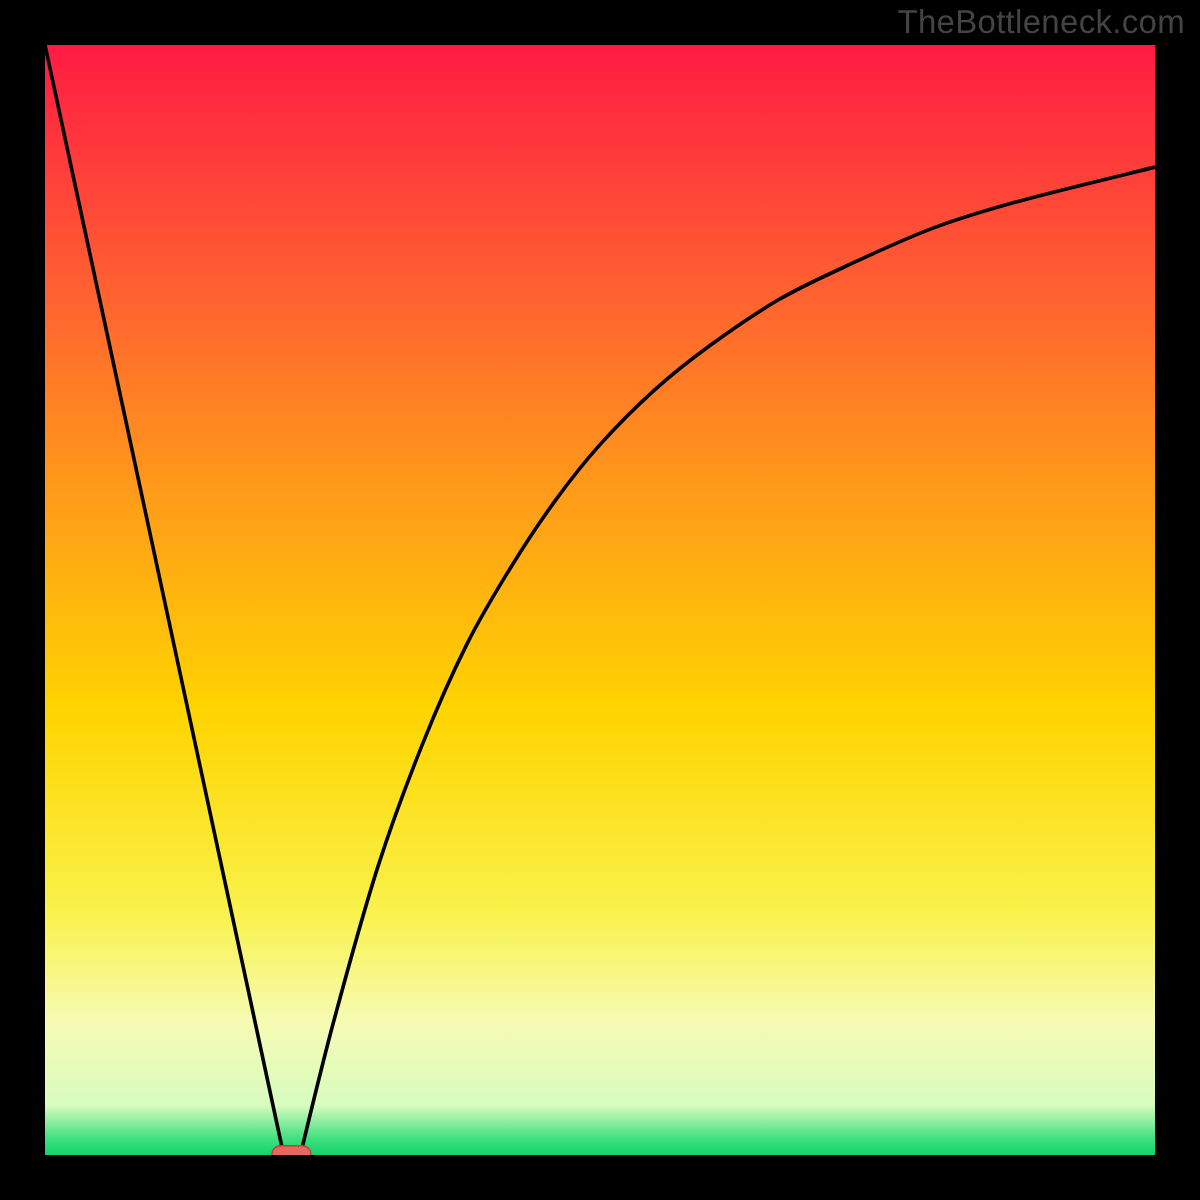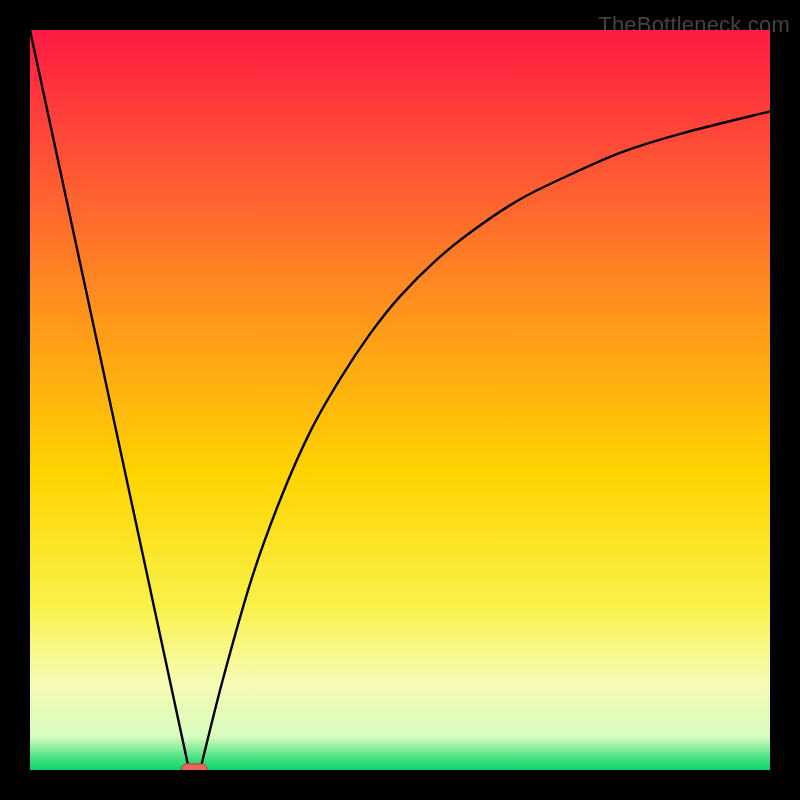--- a/index.html
+++ b/index.html
@@ -19,21 +19,21 @@
   }
   .plot {
     position: absolute;
     left: 30px;
     top: 30px;
     width: 740px;
     height: 740px;
   }
   .watermark {
     position: absolute;
-    top: 12px;
+    top: 2px;
     right: 10px;
     color: #444;
     font-size: 22px;
     font-weight: 500;
     letter-spacing: 0.2px;
   }
   svg { display: block; }
 </style>
 </head>
 <body>

